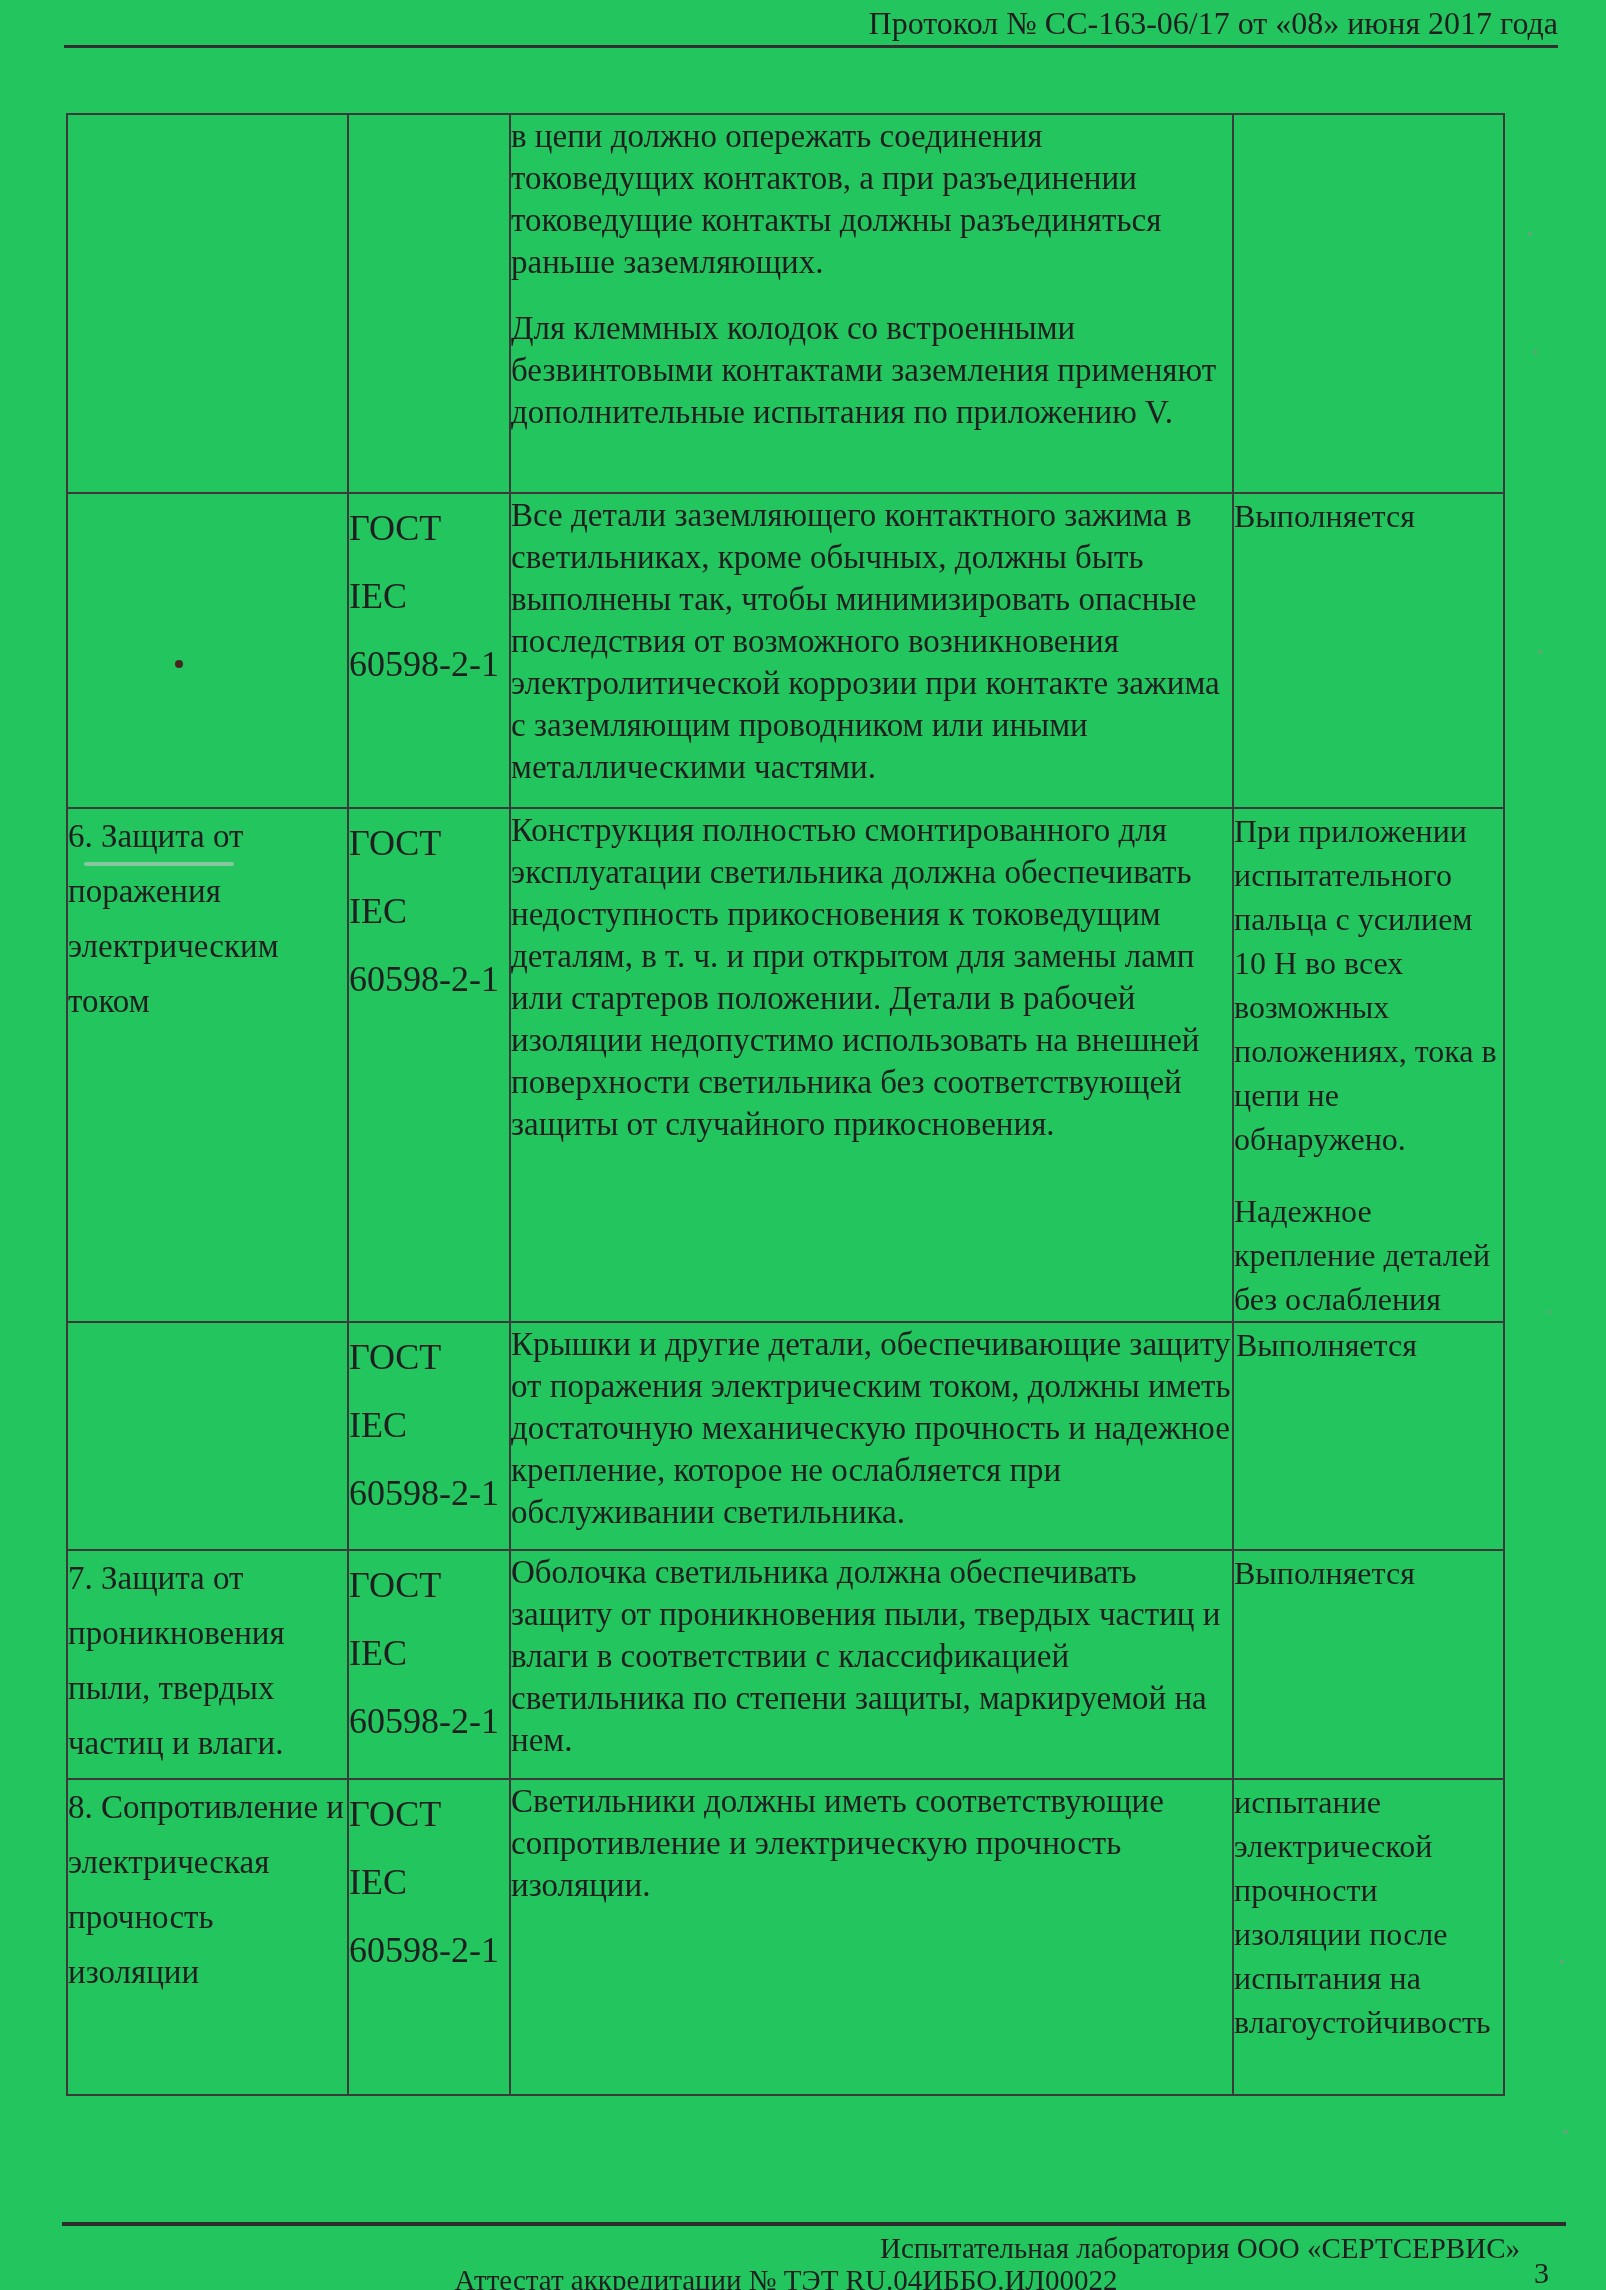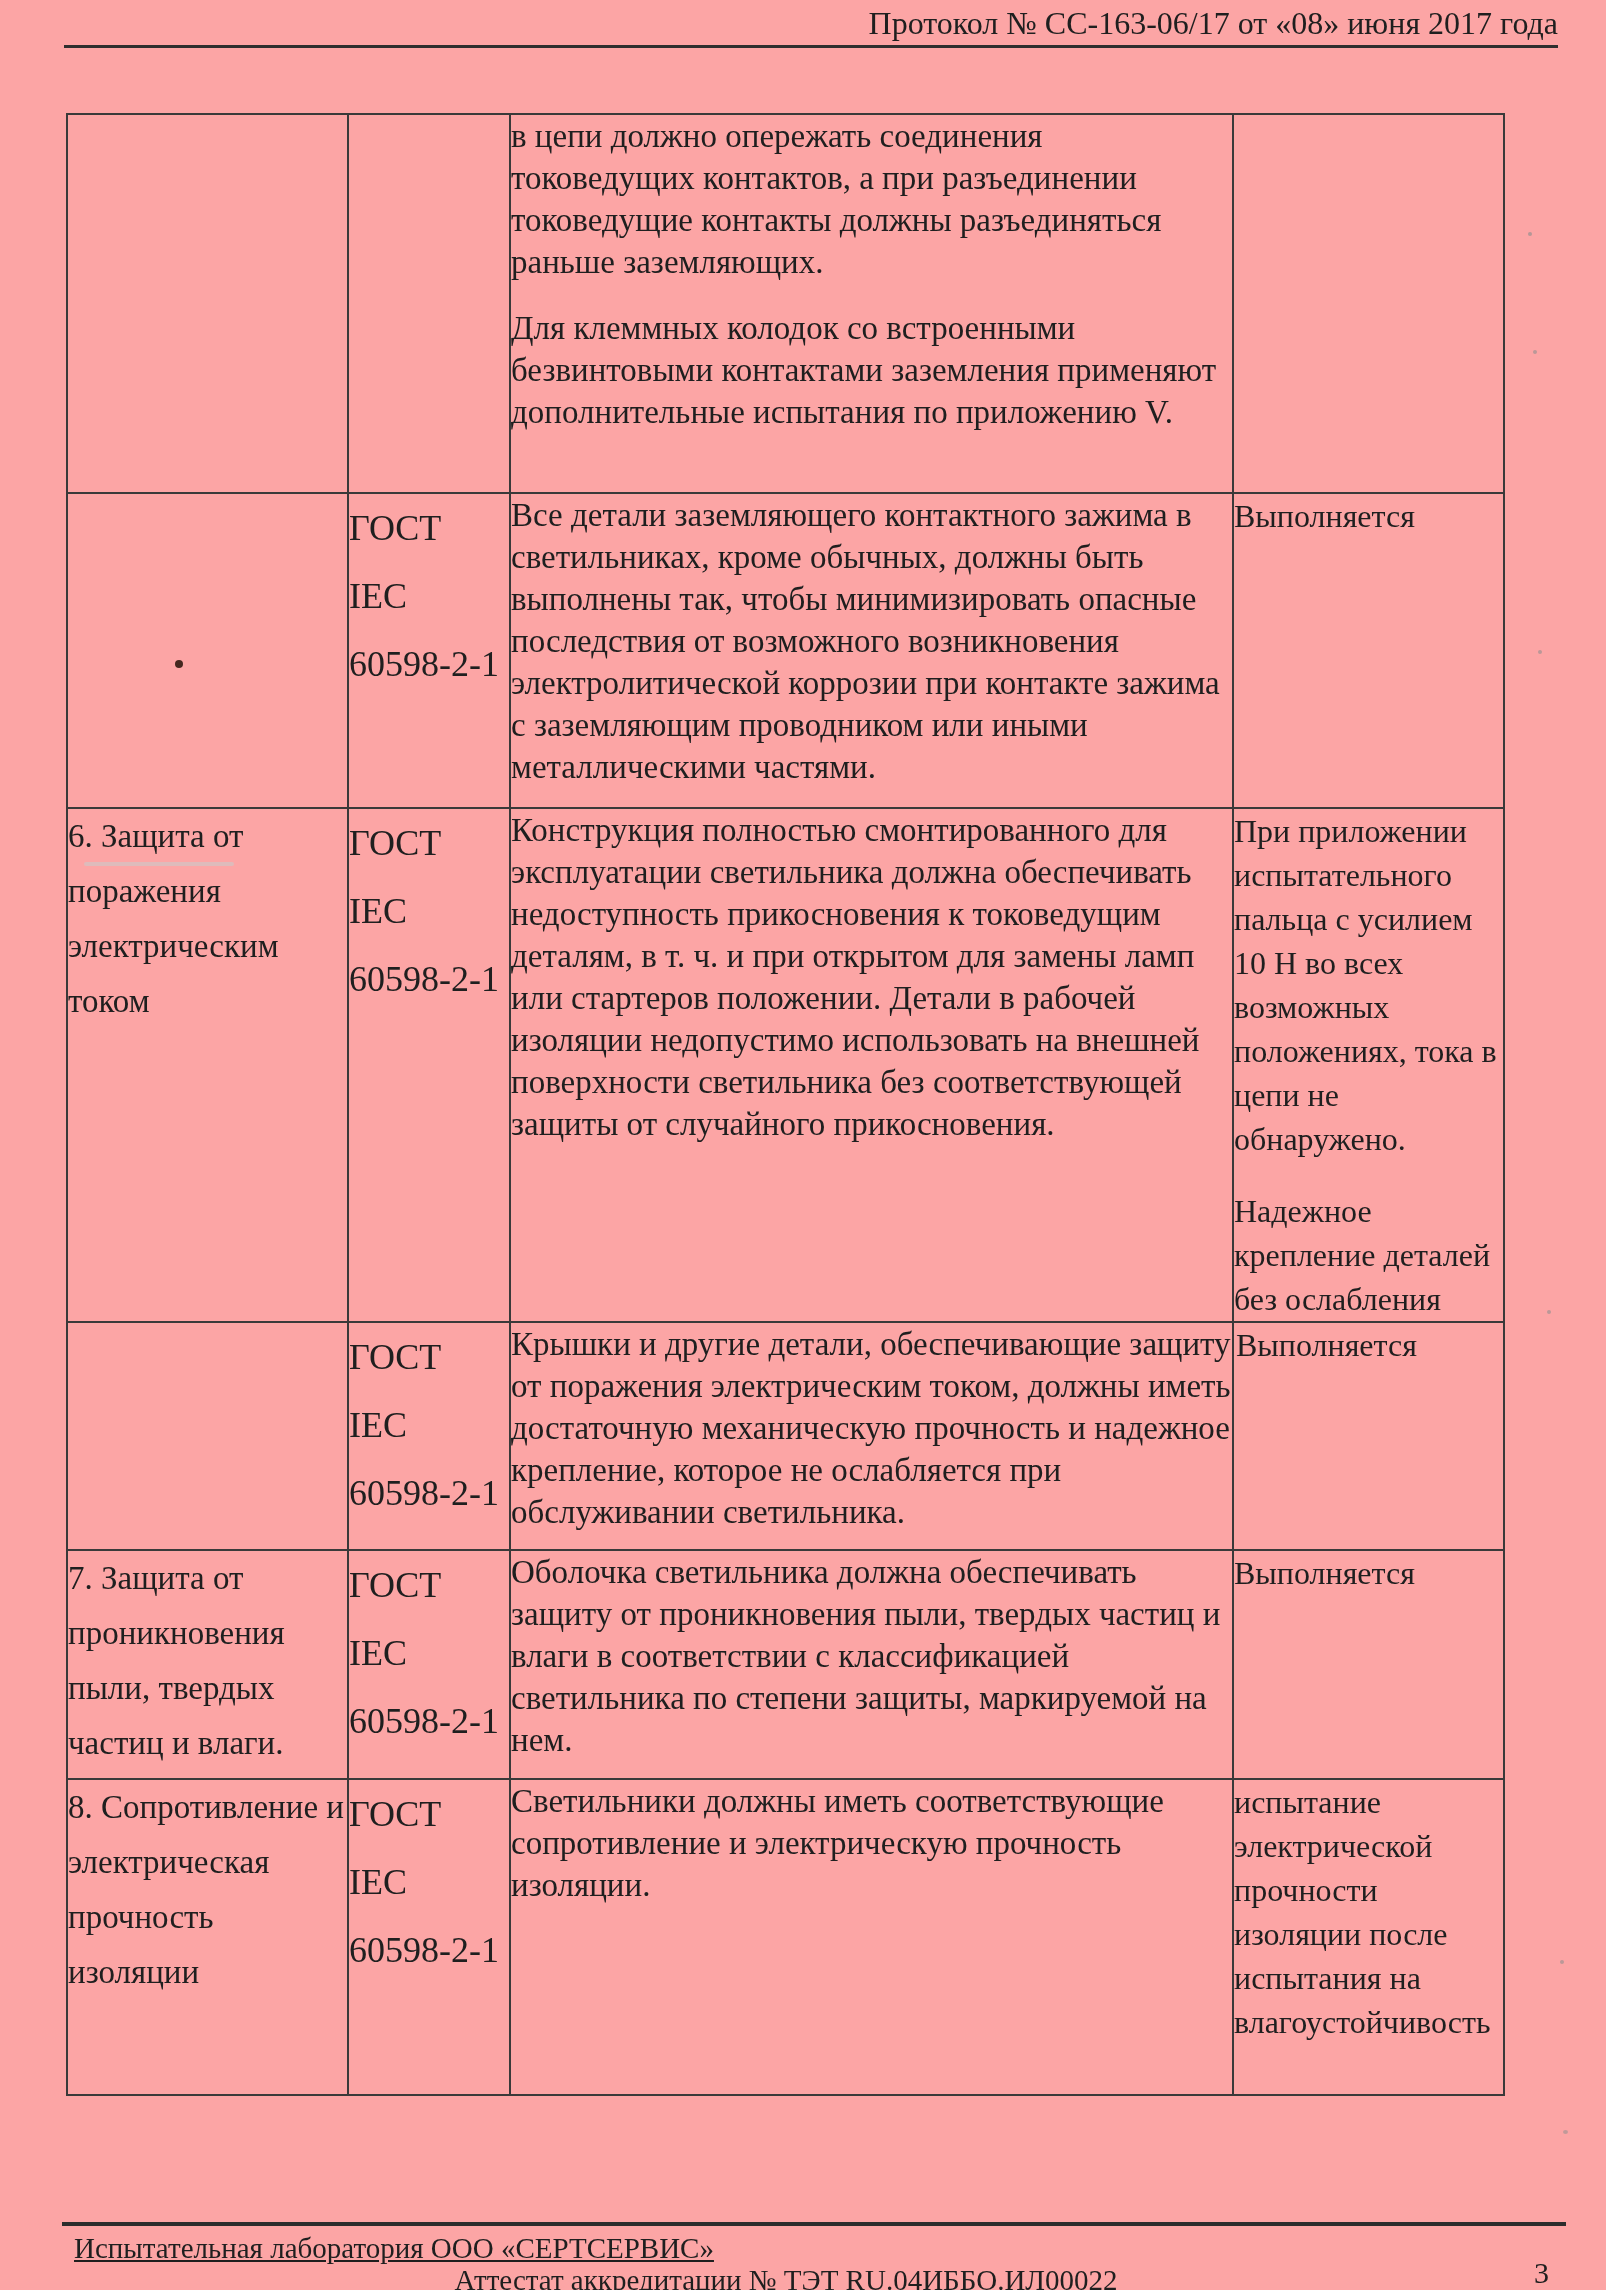--- a/index.html
+++ b/index.html
@@ -1,18 +1,18 @@
 <!DOCTYPE html>
 <html><head>
 <meta charset="utf-8">
 <style>
   html,body{margin:0;padding:0;background:#e8e8e6;}
   .page{
     position:relative;width:1606px;height:2290px;margin:0 auto;
-    background:#fca5a5;overflow:hidden;
+    background:#22c55e;overflow:hidden;
     font-family:"Liberation Serif","DejaVu Serif",serif;color:#1f1f1f;
   }
   .header-title{
     position:absolute;top:4px;left:0;right:48px;text-align:right;
     font-size:32px;line-height:38px;white-space:nowrap;
   }
   .header-rule{position:absolute;left:64px;top:45px;width:1494px;height:3px;background:#2f2f2f;}
 
   table.req{
     position:absolute;left:66px;top:113px;border-collapse:collapse;table-layout:fixed;padding-left:12px;
@@ -26,21 +26,21 @@
   td.c2{font-size:36px;line-height:68px;padding:5px 2px 0 8px;}
   td.c2 p{white-space:pre-line;}
   td.c3{font-size:33px;line-height:42px;padding:6px 12px 0 16px;}
   td.c4{font-size:32px;line-height:44px;padding:6px 4px 0 12px;overflow-wrap:anywhere;margin-top:19px;}
   tr.rD td.c4{padding-left:2px;}
   td p{margin:0;}
   td.c3 p + p{margin-top:24px;}
   td.c4 p + p{margin-top:28px;}
 
   .footer-rule{position:absolute;left:62px;top:2222px;width:1504px;height:4px;background:#2c2c2c;}
-  .footer-line1{position:absolute;left:74px;top:2232px;width:1440px;text-align:left;font-size:29px;line-height:33px;text-decoration:underline;}
+  .footer-line1{position:absolute;left:80px;top:2232px;width:1440px;text-align:right;font-size:29px;line-height:33px;}
   .footer-line2{position:absolute;left:66px;top:2264px;width:1440px;text-align:center;font-size:29px;line-height:33px;}
   .page-number{position:absolute;left:1534px;top:2256px;font-size:30px;}
 
   .speck{position:absolute;border-radius:50%;}
   .speck-maroon{left:175px;top:660px;width:8px;height:8px;background:#45271f;}
   .speck-g1{left:1528px;top:232px;width:4px;height:4px;background:#8f8f8f;opacity:.65;}
   .speck-g2{left:1533px;top:350px;width:4px;height:4px;background:#8f8f8f;opacity:.6;}
   .speck-g3{left:1538px;top:650px;width:4px;height:4px;background:#8f8f8f;opacity:.6;}
   .speck-g4{left:1547px;top:1310px;width:4px;height:4px;background:#8f8f8f;opacity:.6;}
   .speck-g5{left:1560px;top:1960px;width:4px;height:4px;background:#8f8f8f;opacity:.6;}

